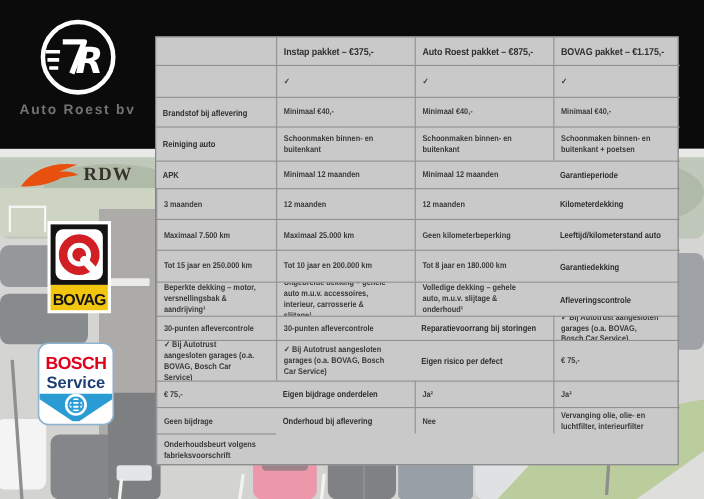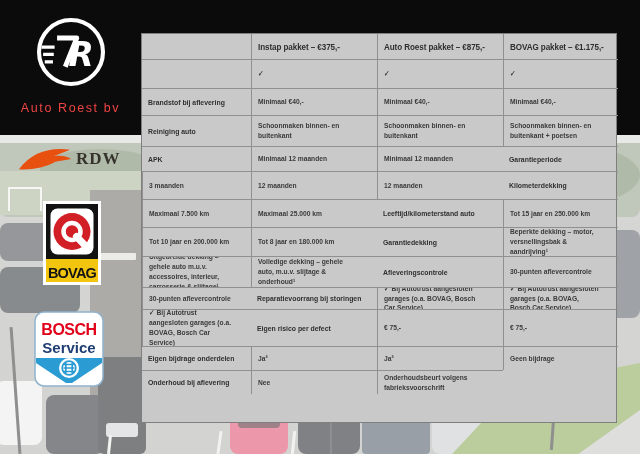--- a/index.html
+++ b/index.html
@@ -22,21 +22,21 @@
   .lamp{background:#3e3e3e;}
   .pline{background:#e9e9e7;}
 
   
   #band{position:absolute;left:0;top:0;width:640px;height:135px;background:#0b0b0b;z-index:2;}
 
   
   #arbox{position:absolute;left:0;top:0;width:141px;height:135px;background:#0b0b0b;z-index:3;
          display:flex;flex-direction:column;align-items:center;}
   #arbox svg{width:82px;height:82px;margin-top:11px;}
-  .ar-name{color:#ef4444;font-weight:400;font-size:12.5px;letter-spacing:1.6px;margin-top:8px;white-space:nowrap;}
+  .ar-name{color:#737373;font-weight:700;font-size:12.5px;letter-spacing:1.6px;margin-top:0;white-space:nowrap;}
 
   
   #rdw{position:absolute;left:17px;top:145px;display:flex;align-items:center;z-index:3;}
   #rdw svg{width:58px;height:28px;}
   .rdw-text{font-family:"Liberation Serif",serif;font-weight:700;font-size:17px;color:#36322c;letter-spacing:1px;margin-left:1px;}
 
   
   #bovag{position:absolute;left:43px;top:201px;width:58px;height:84px;z-index:3;}
   #bosch{position:absolute;left:34px;top:311px;width:70px;height:76px;z-index:3;}
   .bovag-red{fill:var(--bovag_red);}
@@ -221,20 +221,23 @@
       </div>
       <div class="cell lbl">
         <span>Kilometerdekking</span>
       </div>
       <div class="cell val vcol">
         <span>Maximaal 7.500 km</span>
       </div>
       <div class="cell val vcol">
         <span>Maximaal 25.000 km</span>
       </div>
+      <div class="cell val vcol">
+        <span>Geen kilometerbeperking</span>
+      </div>
       <div class="cell lbl">
         <span>Leeftijd/kilometerstand auto</span>
       </div>
       <div class="cell val vcol">
         <span>Tot 15 jaar en 250.000 km</span>
       </div>
       <div class="cell val vcol">
         <span>Tot 10 jaar en 200.000 km</span>
       </div>
       <div class="cell val vcol">
@@ -294,17 +297,20 @@
       <div class="cell val vcol">
         <span>Geen bijdrage</span>
       </div>
       <div class="cell lbl">
         <span>Onderhoud bij aflevering</span>
       </div>
       <div class="cell val vcol">
         <span>Nee</span>
       </div>
       <div class="cell val vcol">
+        <span>Vervanging olie, olie- en luchtfilter, interieurfilter</span>
+      </div>
+      <div class="cell val vcol">
         <span>Onderhoudsbeurt volgens fabrieksvoorschrift</span>
       </div>
     </div>
 
 </div>
 
 </body></html>

